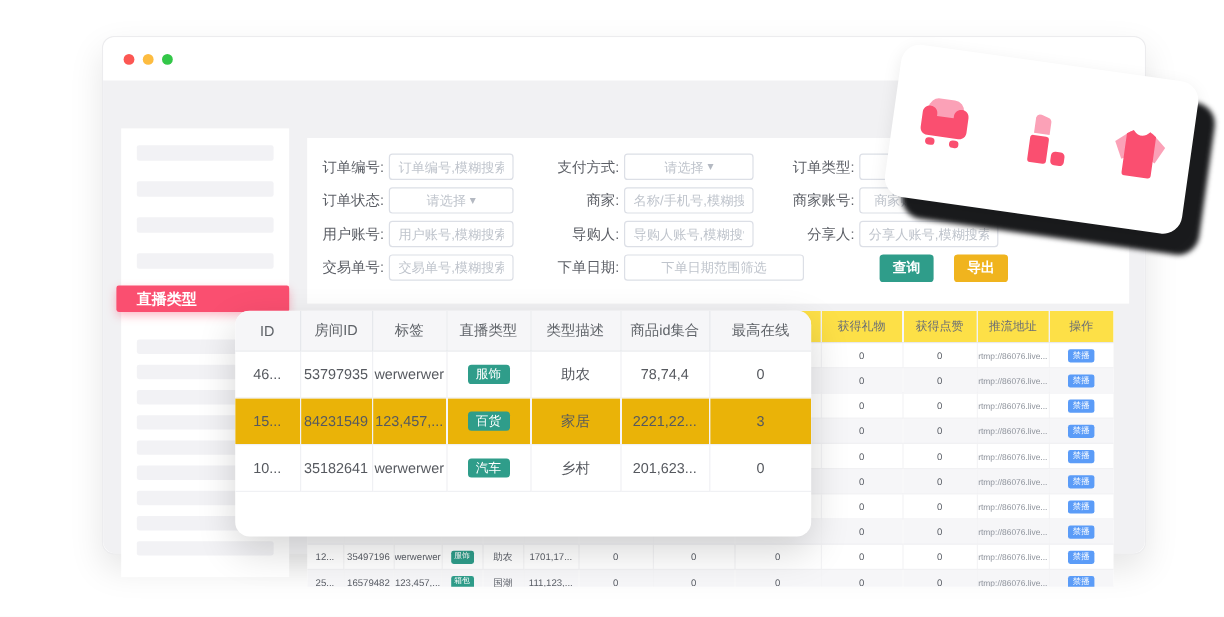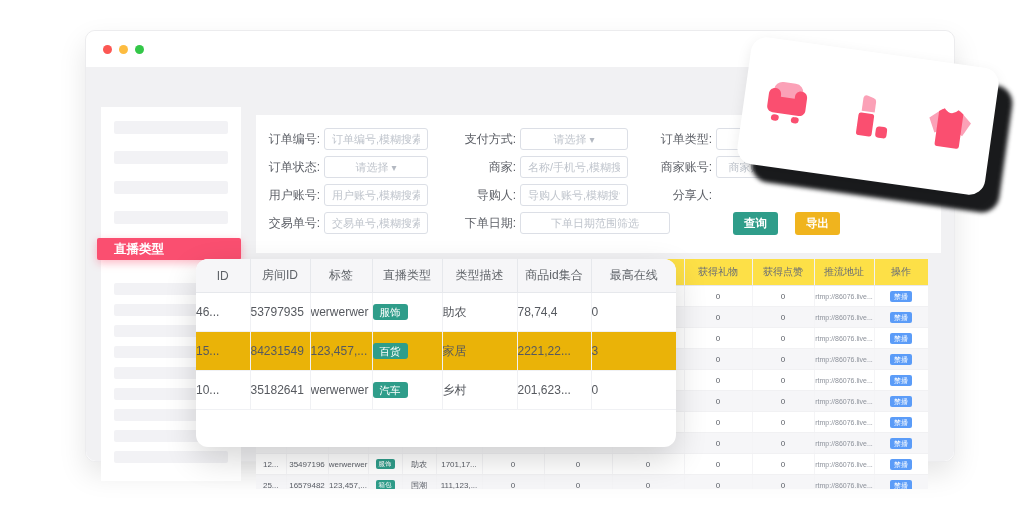--- a/index.html
+++ b/index.html
@@ -59,21 +59,21 @@
   .badge-sm{display:inline-block;background:var(--green);color:#fff;font-size:6.5px;
     padding:2px 3px;border-radius:2px;line-height:1}
 
   
   .popup{position:absolute;left:110px;top:192px;width:480px;height:188px;background:#fff;z-index:6;
     border-radius:12px;box-shadow:0 12px 32px rgba(0,0,0,.16);overflow:hidden}
   #popup-table{width:480px;border-collapse:collapse;table-layout:fixed}
   #popup-table th{height:33px;background:#f6f6f8;font-size:12px;font-weight:normal;color:#5f6368;
     border-right:1px solid #e6e8ec;border-bottom:1px solid #e6e8ec;padding:0;white-space:nowrap;overflow:hidden}
   #popup-table th:last-child{border-right:none}
-  #popup-table td{height:38px;font-size:12px;color:#56595f;padding:0;
+  #popup-table td{height:38px;font-size:12px;color:#56595f;text-align:center;padding:0;
     border-right:1px solid #f0f1f4;border-bottom:1px solid #f0f1f4;white-space:nowrap;overflow:hidden}
   #popup-table td:last-child{border-right:none}
   #popup-table tr.even td{background:#eab308}
   .badge{display:inline-block;background:var(--green);color:#fff;font-size:10.5px;
     padding:3px 7px;border-radius:3px;line-height:1}
 
   
   .card-shadow{position:absolute;left:757px;top:70px;width:250px;height:128px;background:#1a1b1d;
     border-radius:18px;transform:rotate(8deg);filter:blur(2px);z-index:8}
   .float-card{position:absolute;left:743px;top:52px;width:250px;height:128px;background:#fff;
@@ -154,20 +154,23 @@
           <div class="f-row">
             <span class="f-label c0">用户账号:</span>
             <div class="f-field c0">
               <span class="f-ph">用户账号,模糊搜索</span>
             </div>
             <span class="f-label c1">导购人:</span>
             <div class="f-field c1">
               <span class="f-ph">导购人账号,模糊搜索</span>
             </div>
             <span class="f-label c2">分享人:</span>
+            <div class="f-field c2">
+              <span class="f-ph">分享人账号,模糊搜索</span>
+            </div>
           </div>
           <div class="f-row">
             <span class="f-label c0">交易单号:</span>
             <div class="f-field c0">
               <span class="f-ph">交易单号,模糊搜索</span>
             </div>
             <span class="f-label c1">下单日期:</span>
             <div class="f-field c1 wide">
               <span class="f-ph">下单日期范围筛选</span>
             </div>

